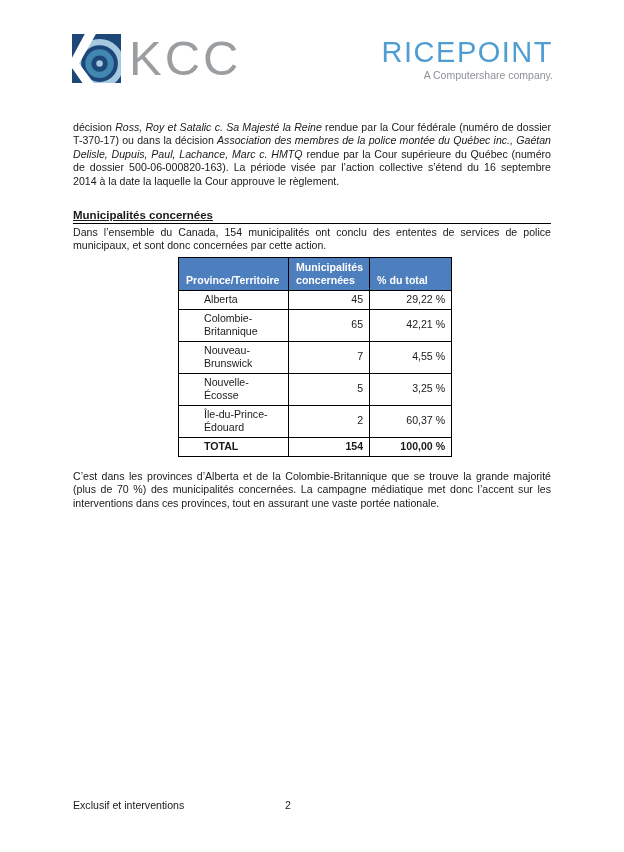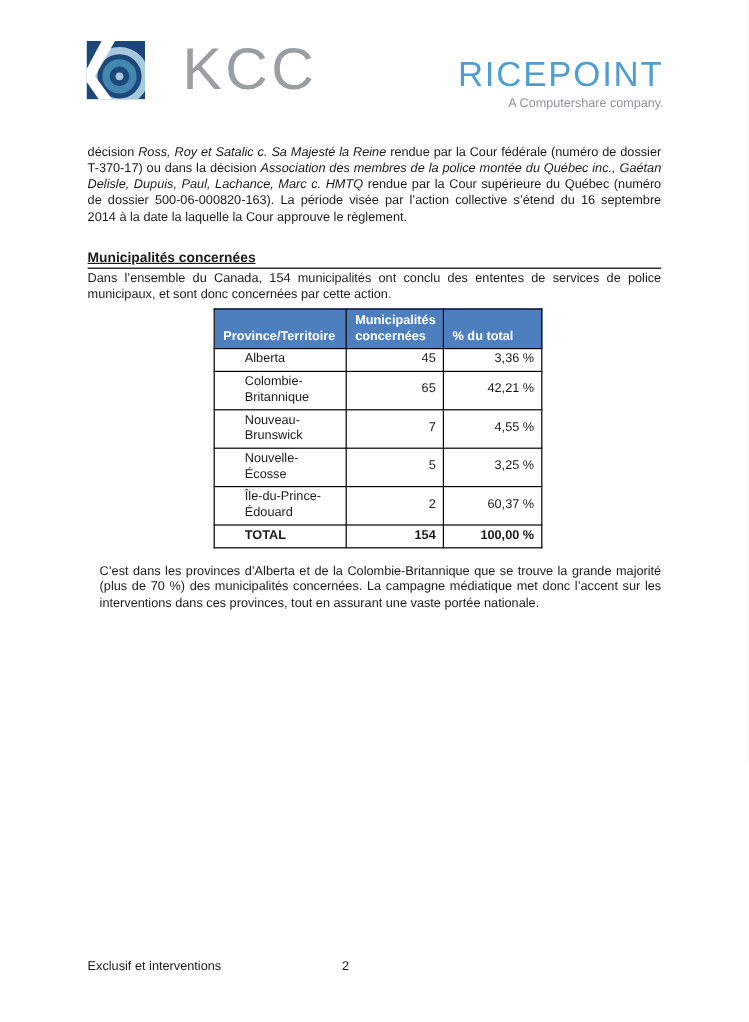--- a/index.html
+++ b/index.html
@@ -10,27 +10,27 @@
     background:#ffffff;
     font-family:"Liberation Sans", sans-serif;
     color:#1a1a1a;
     overflow:hidden;
   }
   
   .brandbar{
     position:absolute;top:34px;left:72px;right:71px;
     display:flex;justify-content:space-between;align-items:flex-start;
   }
-  .kcc{display:flex;align-items:flex-start;gap:31px;}
+  .kcc{display:flex;align-items:flex-start;gap:8px;}
   .kcc-icon{width:49px;height:49px;display:block;}
   .kcc-text{
     font-size:49px;line-height:49px;font-weight:400;
     color:#9b9ea1;letter-spacing:3px;
   }
-  .ricepoint{text-align:right;margin-top:14px;}
+  .ricepoint{text-align:right;margin-top:3px;}
   .rp-name{
     font-size:29px;line-height:30px;color:#4f9dd1;
     letter-spacing:1.5px;font-weight:400;
   }
   .rp-tagline{font-size:10.5px;color:#8d9196;margin-top:2px;}
   
   .content{
     position:absolute;left:73px;width:478px;top:121px;
     font-size:10.6px;line-height:13.4px;
   }
@@ -55,21 +55,21 @@
     background:#4d7ebd;color:#ffffff;font-weight:bold;
     vertical-align:bottom;text-align:left;
     padding:3px 6px 3px 7px;
   }
   th.col-province{width:96px;}
   th.col-count{width:64px;}
   th.col-pct{width:68px;text-align:center;}
   table.muni td{padding:2px 6px 3px 25px;}
   td.c{text-align:right;}
   tr.total-row td{font-weight:bold;}
-  .closing{margin-top:13px;margin-left:10px;}
+  .closing{margin-top:13px;}
   
   .footer{
     position:absolute;left:73px;right:73px;top:799px;
     font-size:10.6px;line-height:13px;color:#1a1a1a;
   }
   .footer .pageno{position:absolute;left:212px;top:0;}
 </style>
 </head>
 <body>
 
@@ -114,21 +114,21 @@
         <tr>
           <th class="col-province">Province/Territoire</th>
           <th class="col-count">Municipalités concernées</th>
           <th class="col-pct">% du total</th>
         </tr>
       </thead>
       <tbody>
         <tr>
           <td>Alberta</td>
           <td class="c">45</td>
-          <td class="c">3,36 %</td>
+          <td class="c">29,22 %</td>
         </tr>
         <tr>
           <td>Colombie-Britannique</td>
           <td class="c">65</td>
           <td class="c">42,21 %</td>
         </tr>
         <tr>
           <td>Nouveau-Brunswick</td>
           <td class="c">7</td>
           <td class="c">4,55 %</td>

